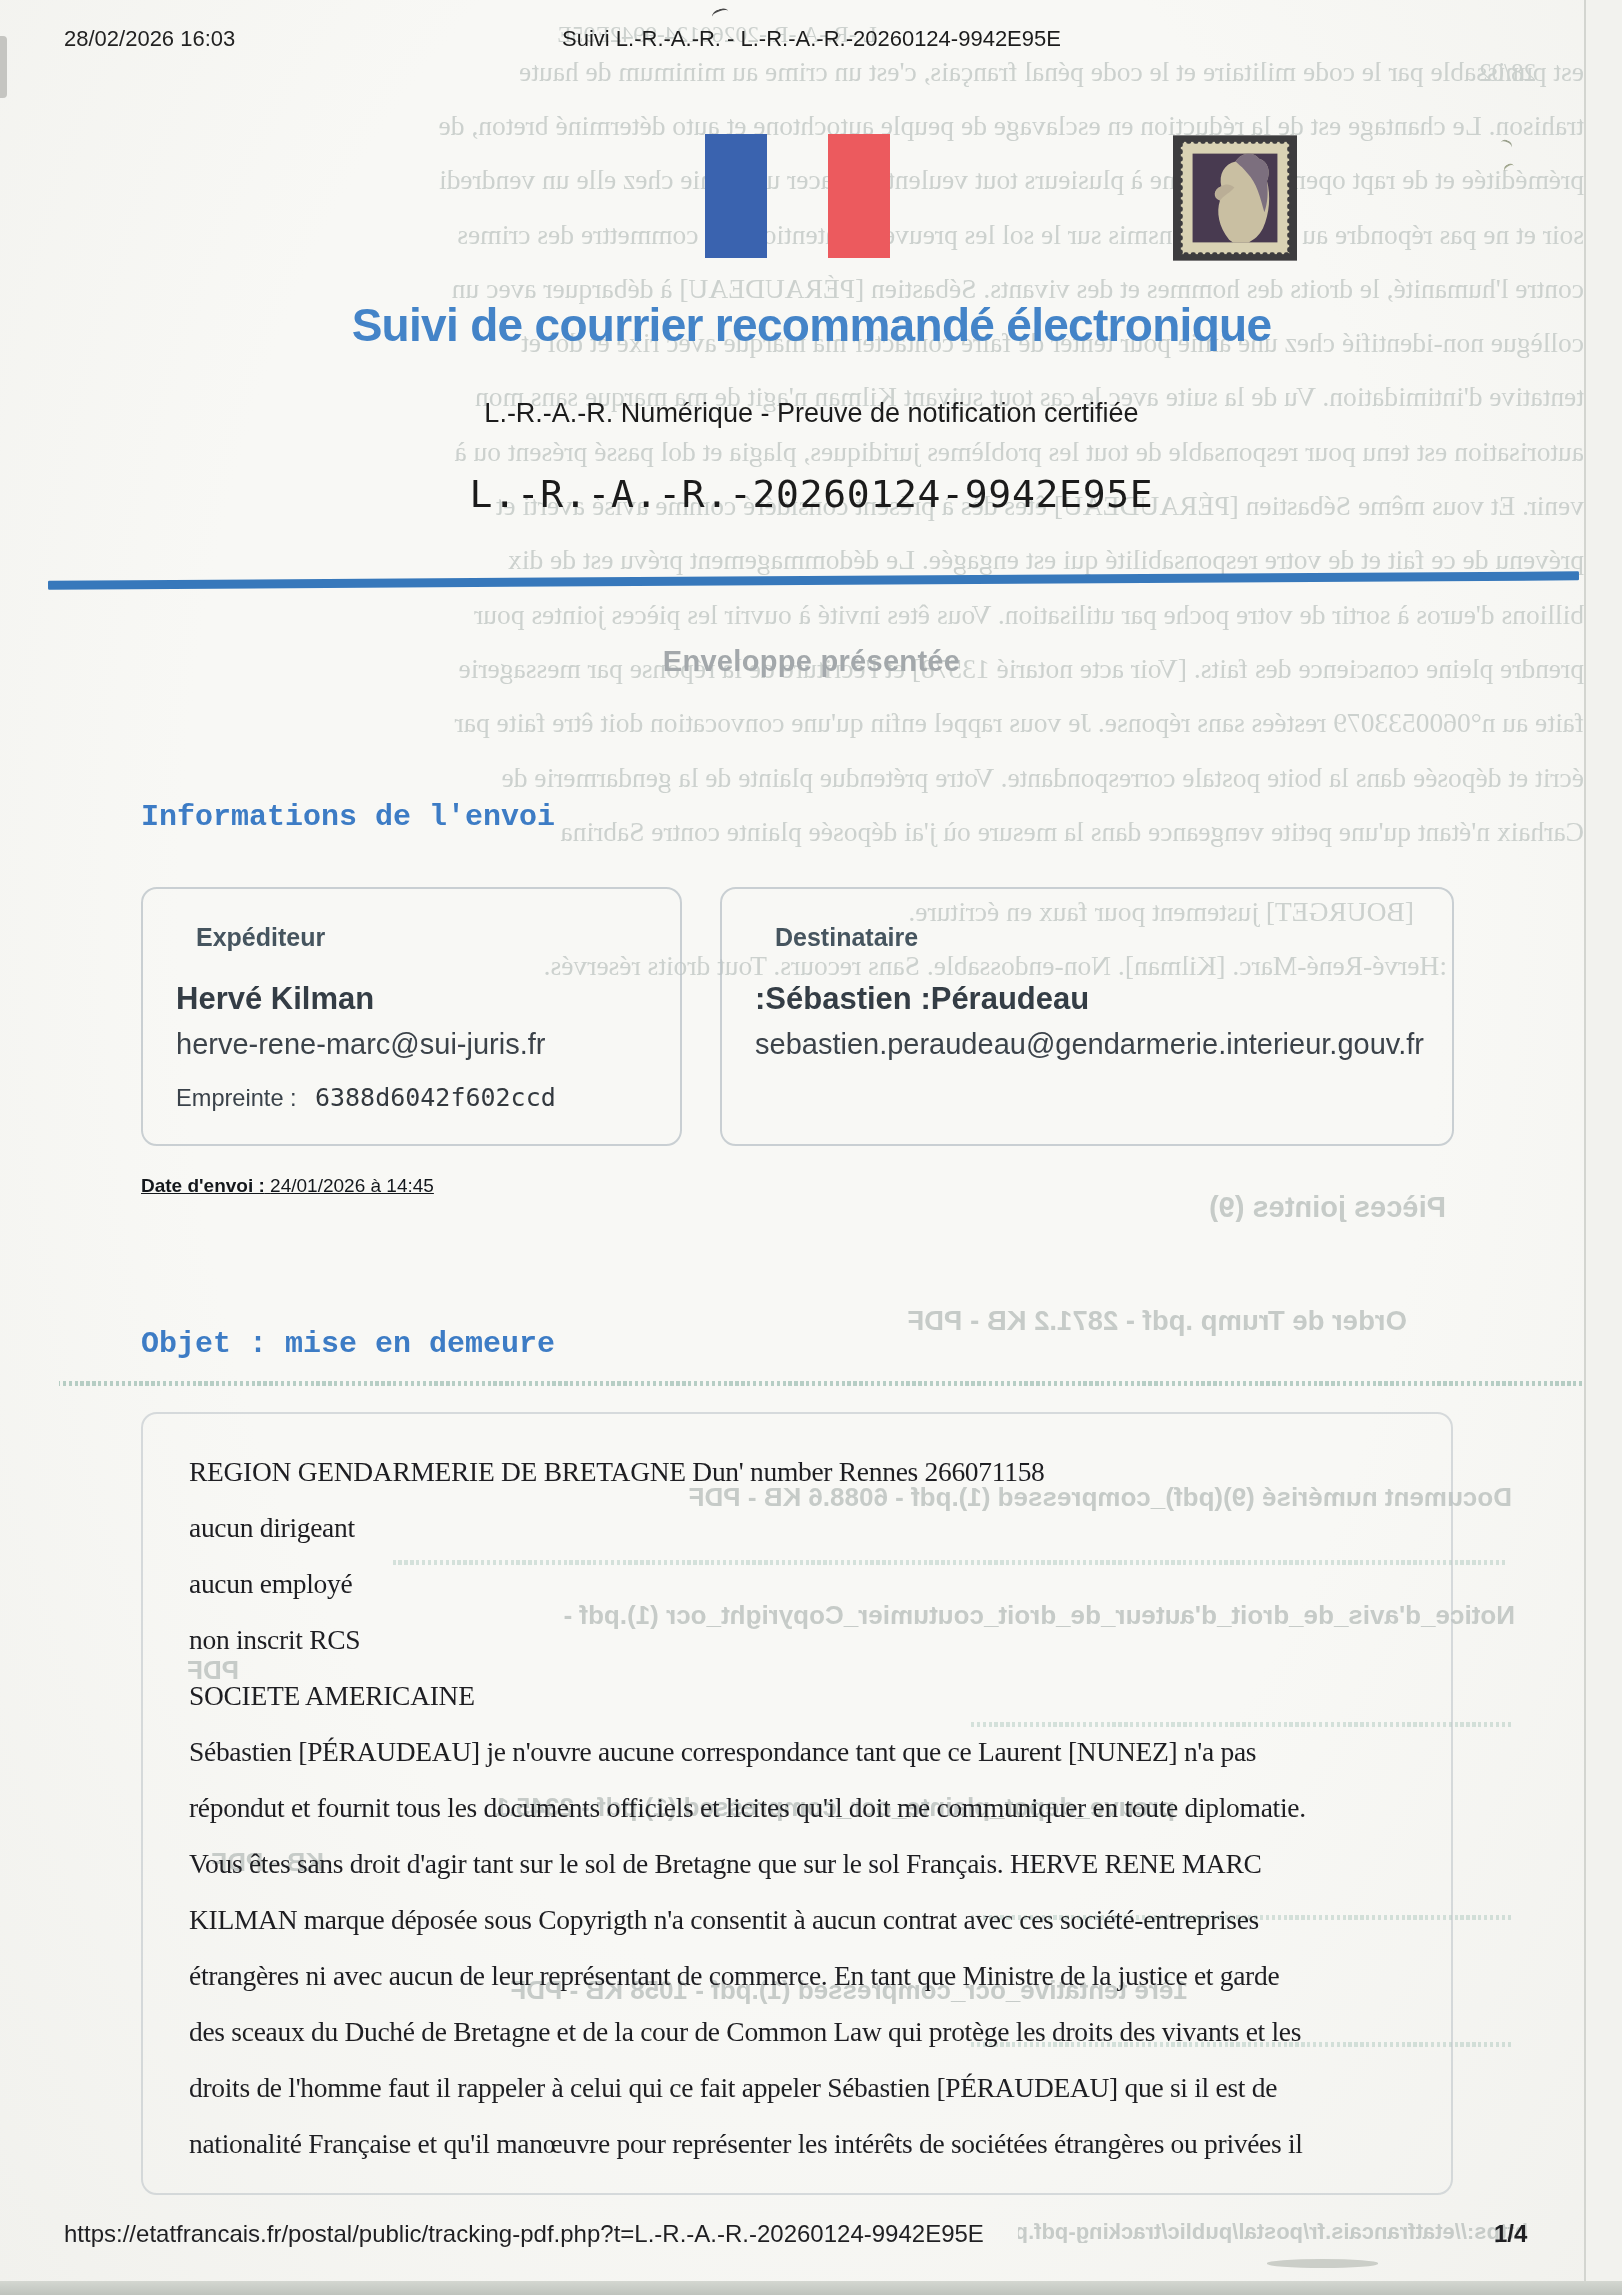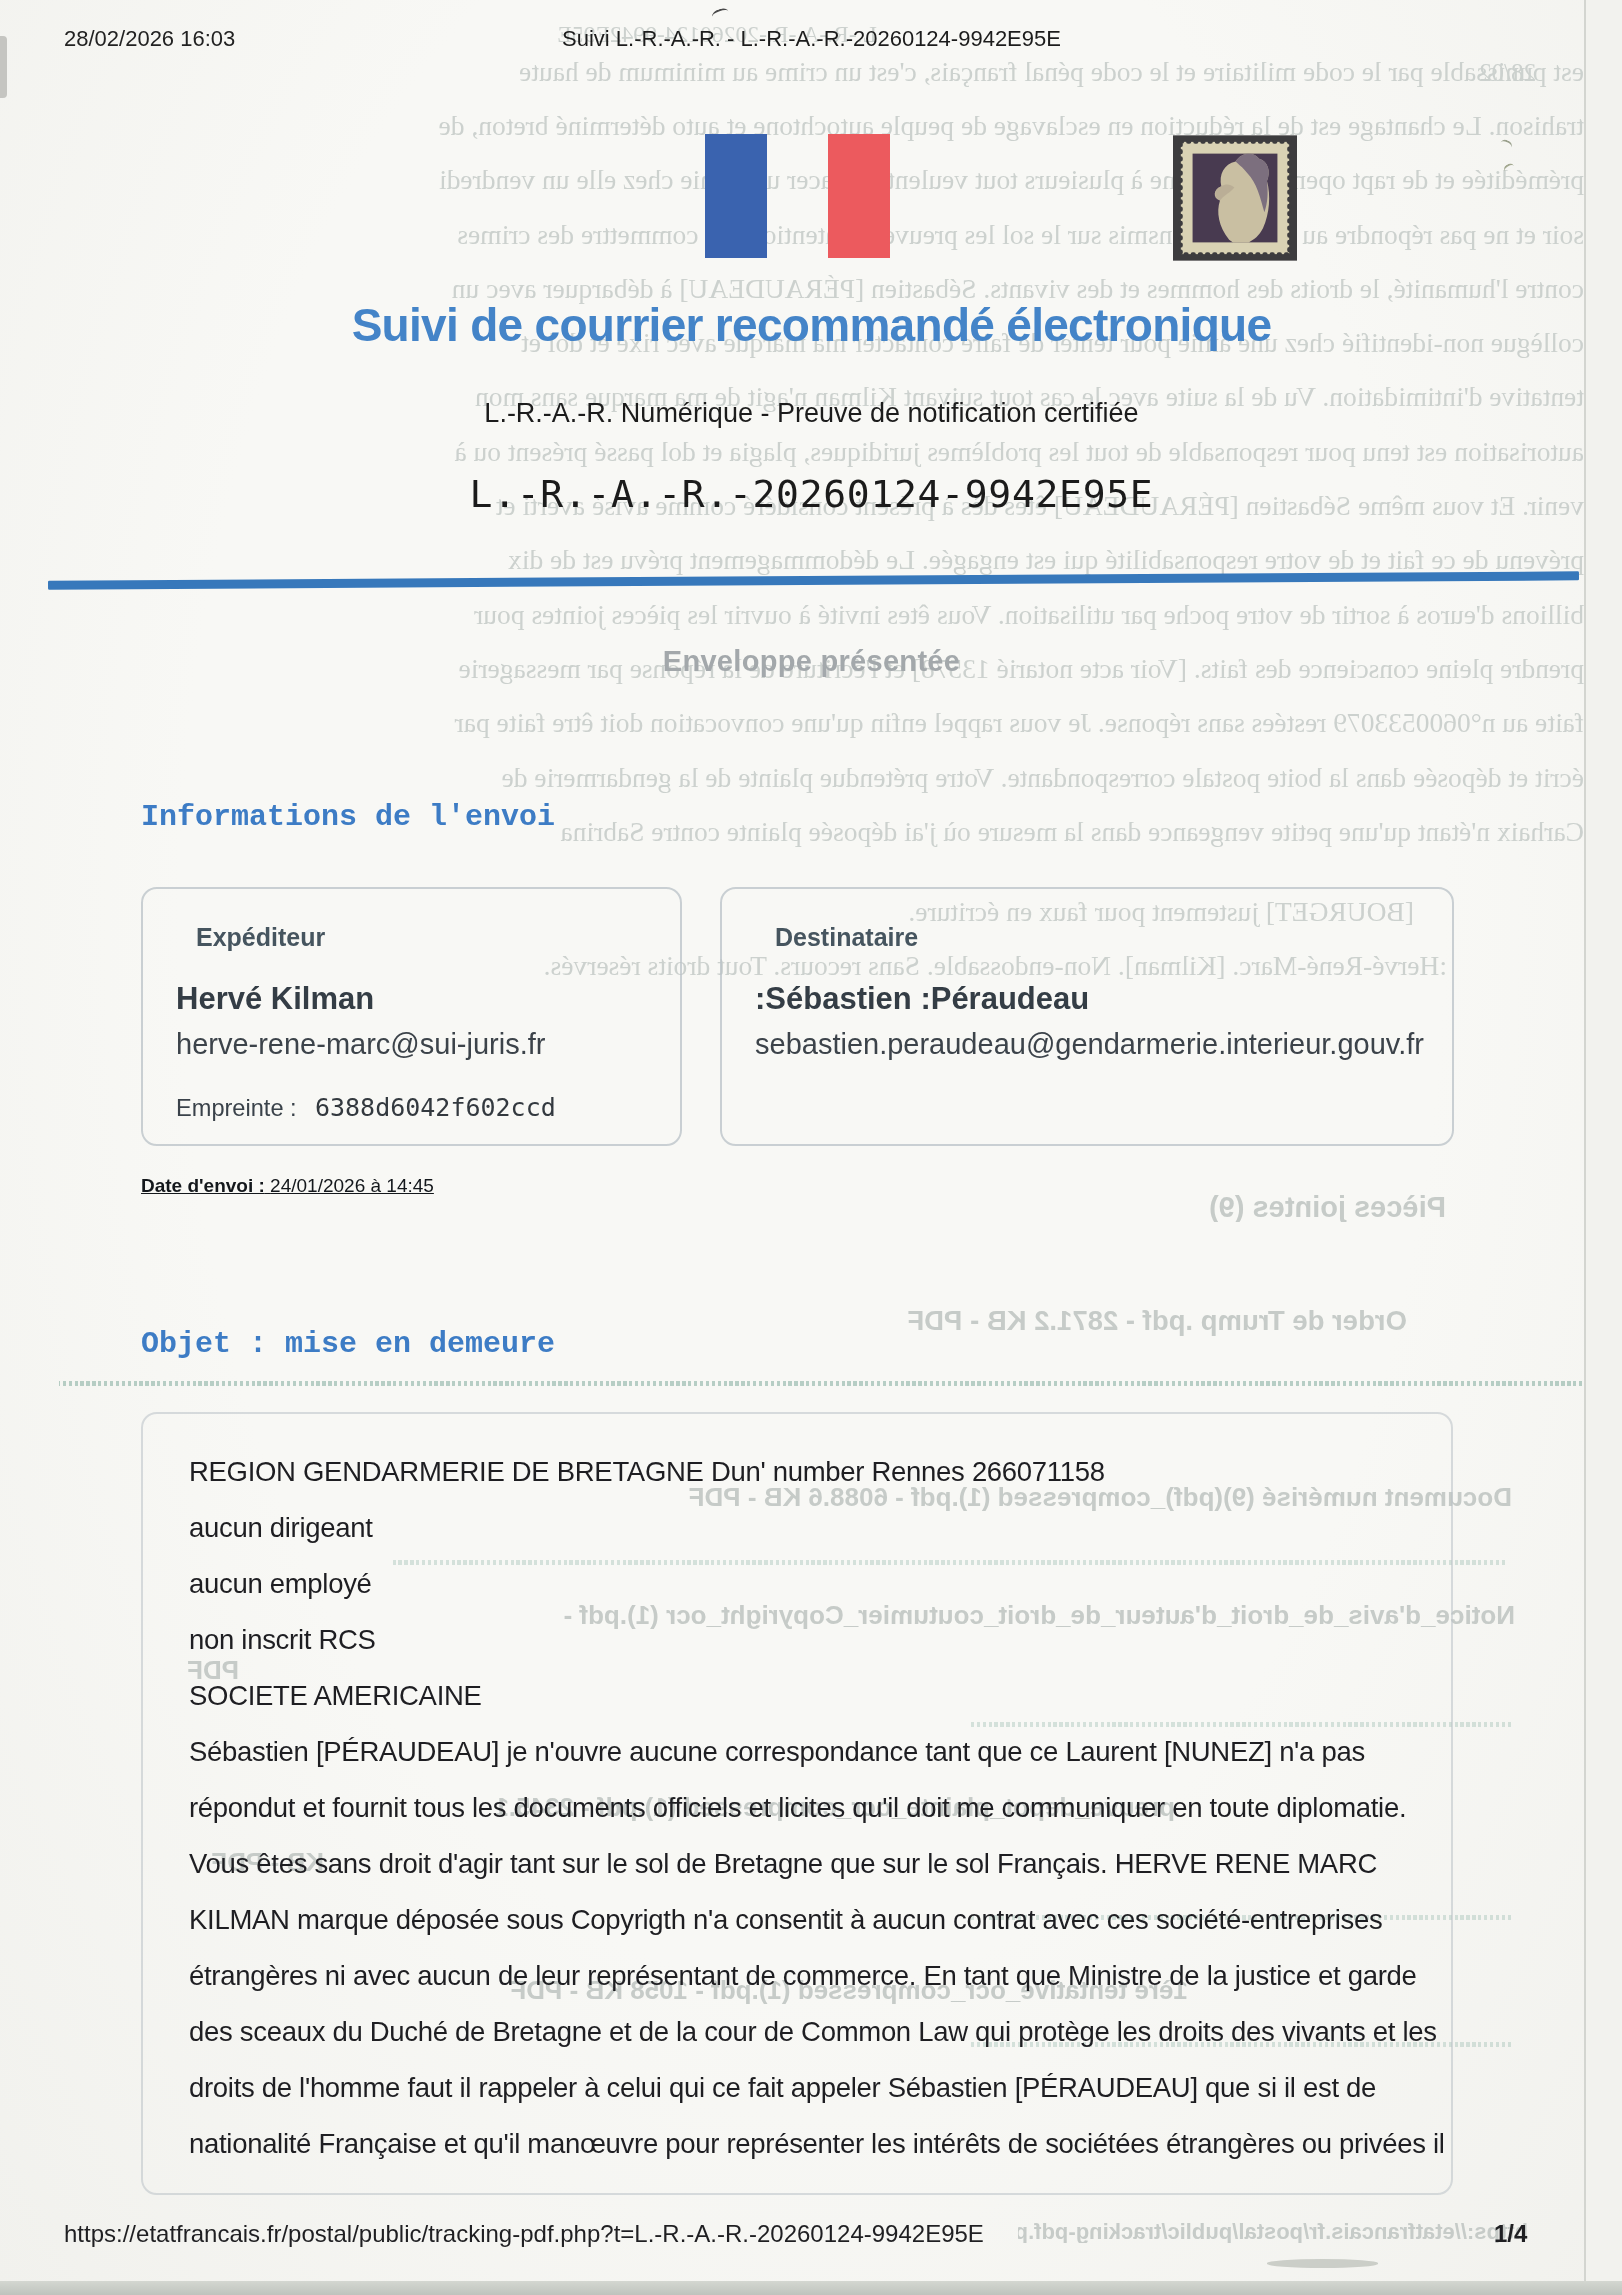--- a/index.html
+++ b/index.html
@@ -59,32 +59,32 @@
 
   .section-heading{font-size:30px;font-weight:700;color:var(--heading-blue,#3d7cc5);font-family:Liberation Mono, monospace;}
   .info-heading{left:141px;top:800px;}
 
   .card{top:887px;height:255px;border:2px solid rgba(185,193,199,.75);border-radius:15.7px;}
   .card-sender{left:141px;width:537px;}
   .card-recipient{left:720px;width:730px;}
   .card .card-label{position:absolute;left:33px;top:34px;font-size:25px;font-weight:700;color:var(--label-slate,#46555f);margin-left:20px;}
   .card .card-name{position:absolute;left:33px;top:92px;font-size:31px;font-weight:700;color:#343d45;}
   .card .card-email{position:absolute;left:33px;top:139px;font-size:29px;color:#3c434a;}
-  .card .card-fp{position:absolute;left:33px;top:204px;font-size:23.6px;color:#3a424a;}
+  .card .card-fp{position:absolute;left:33px;top:194px;font-size:23.6px;color:#3a424a;}
   .card .card-fp .fp-hash{font-family:"DejaVu Sans Mono", monospace;font-size:25px;margin-left:18.3px;color:#33393f;}
 
   .date-line{left:141px;top:1175px;font-size:19px;color:#14181c;text-decoration:underline;}
   .date-line .lbl{font-weight:700;}
 
   .subject-heading{left:141px;top:1327px;}
 
   .message-box{left:141px;top:1412px;width:1312px;height:783px;
     border:2px solid rgba(185,193,199,.55);border-radius:15.7px;padding:30px 0 0 46px;box-sizing:border-box;}
   .body-line{
-    font-family:Liberation Sans, sans-serif;
+    font-family:Liberation Serif, serif;
     font-size:27.5px;line-height:56px;letter-spacing:-0.3px;
     white-space:nowrap;color:#1e1e22;}
 
   .footer-url{left:64px;top:2220px;font-size:24px;color:#1f1f22;}
   .page-number{left:1494px;top:2220px;font-size:24px;font-weight:700;color:#1f1f22;}
 
   
   .artifacts{position:absolute;inset:0;z-index:3;pointer-events:none;}
   .right-edge-line{left:1584px;top:0;width:2px;height:2295px;background:#d3d5d0;}
   .right-margin-shade{left:1586px;top:0;width:37px;height:2295px;background:#f2f2ee;}

